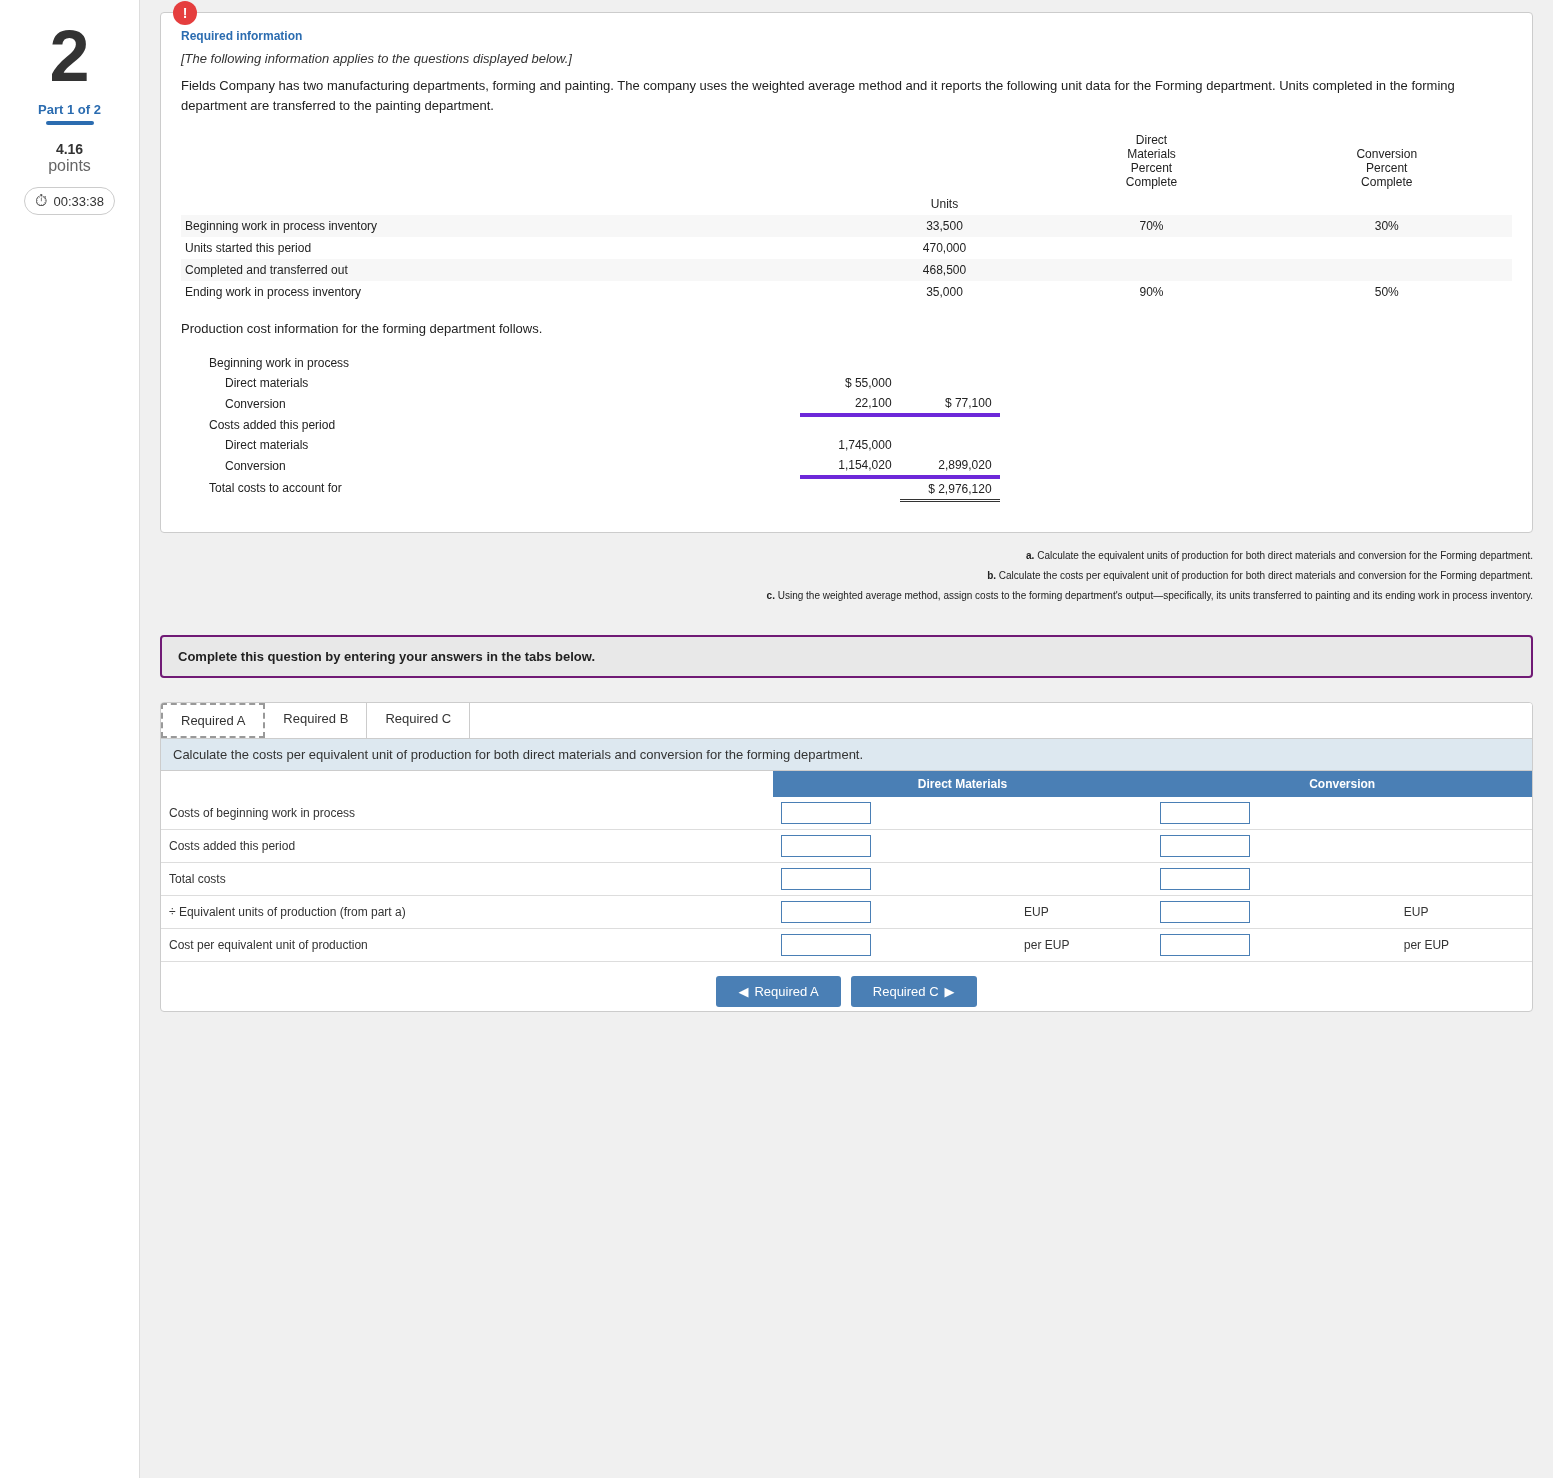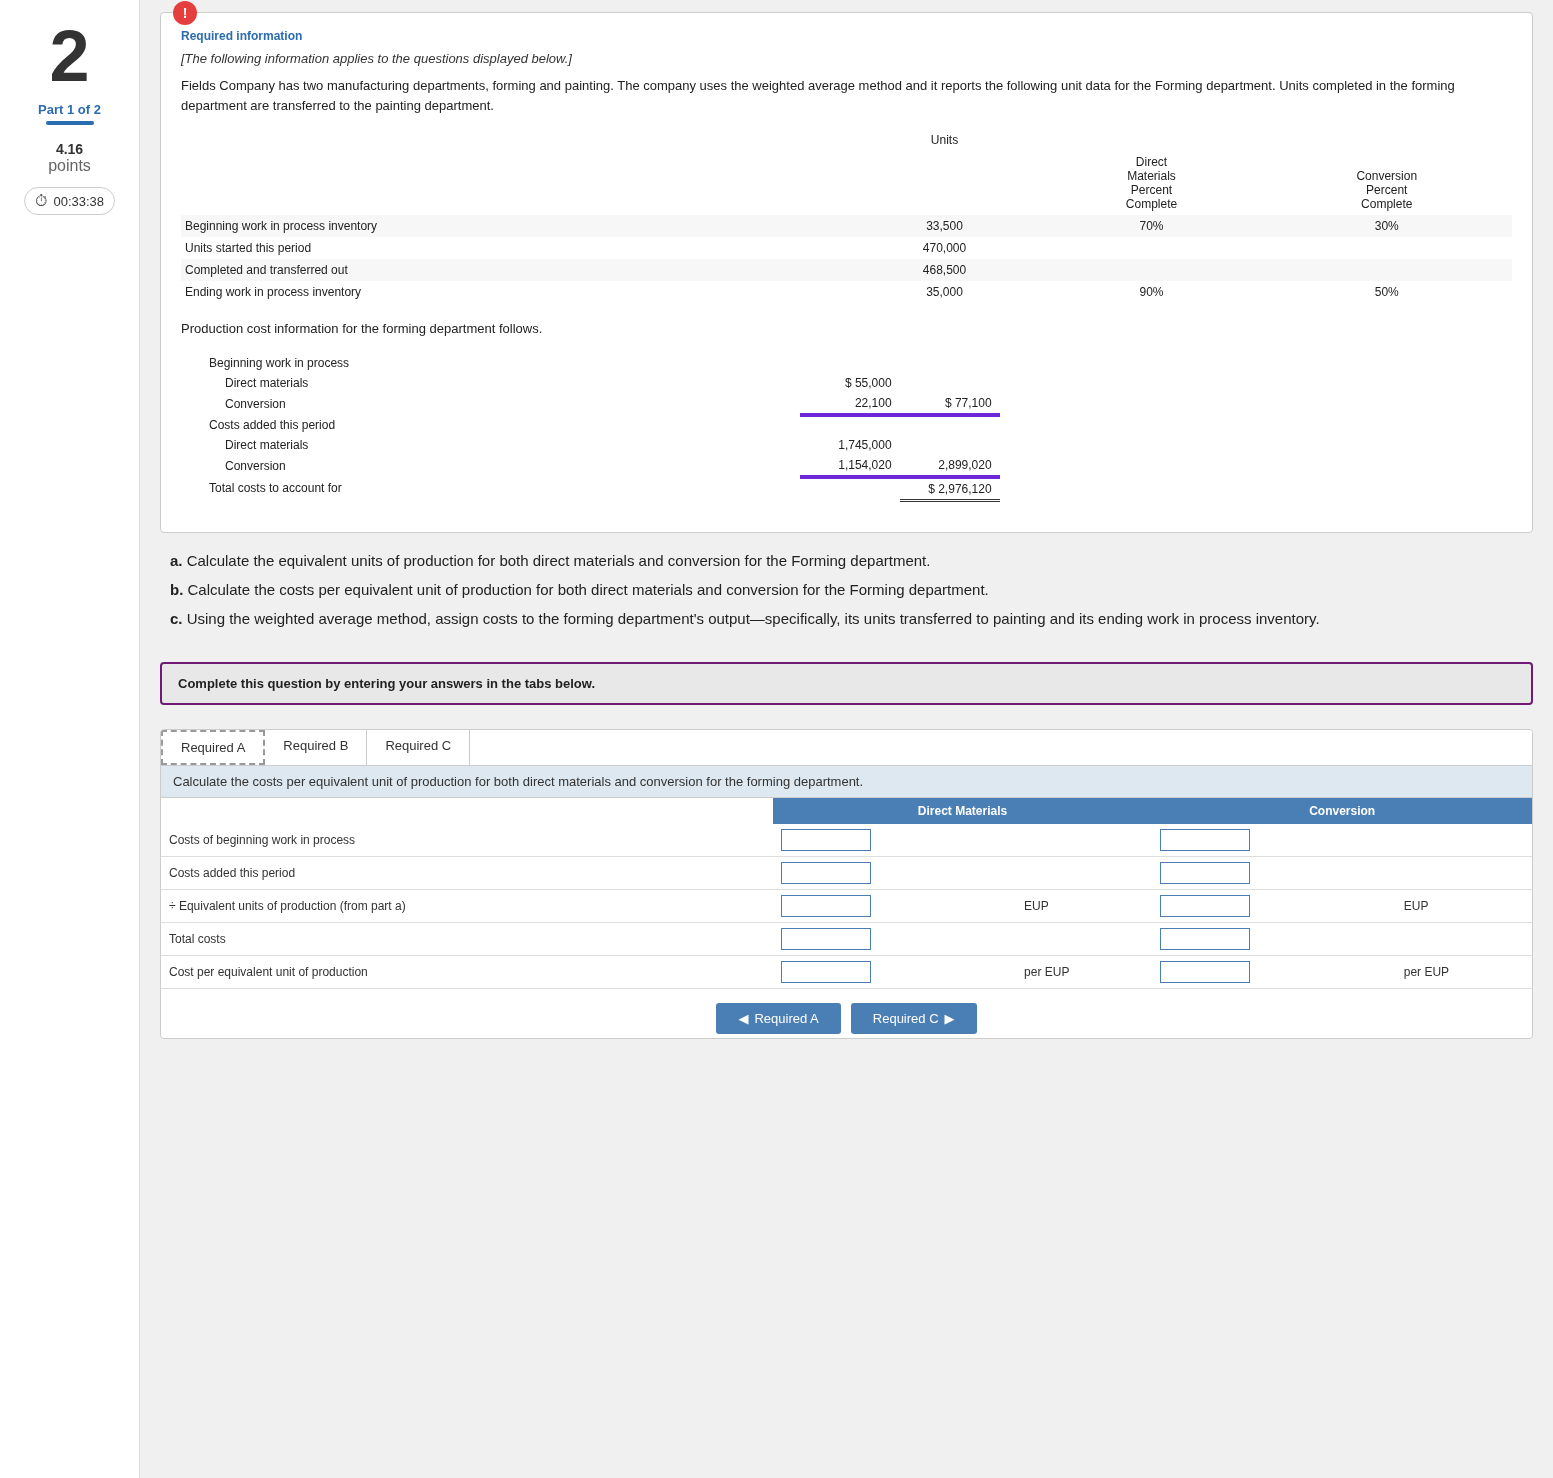--- a/index.html
+++ b/index.html
@@ -168,24 +168,25 @@
       width: 100px;
     }
     .cost-table .underline {
       border-bottom: 4px solid #6d28d9;
     }
     .cost-table .double-underline {
       border-bottom: 3px double #333;
     }
     
     .task-list {
-      font-size: 15px;
+      font-size: 10px;
       line-height: 1.8;
       margin-bottom: 14px;
       padding-left: 10px;
+      text-align: right;
     }
     .task-list .task-item {
       margin-bottom: 2px;
     }
     
     .complete-box {
       background: #e8e8e8;
       border: 2px solid #701a75;
       border-radius: 4px;
       padding: 12px 16px;
@@ -314,29 +315,29 @@
       <div class="alert-icon">!</div>
 
       <div class="required-info-title">Required information</div>
       <div class="italic-note">[The following information applies to the questions displayed below.]</div>
       <div class="description-text">Fields Company has two manufacturing departments, forming and painting. The company uses the weighted average method and it reports the following unit data for the Forming department. Units completed in the forming department are transferred to the painting department.</div>
 
       <table class="data-table">
         <thead>
           <tr>
             <th style="text-align:left;"></th>
+            <th></th>
+            <th style="text-align:center;">Direct<br>Materials<br>Percent<br>Complete</th>
+            <th style="text-align:center;">Conversion<br>Percent<br>Complete</th>
+          </tr>
+          <tr>
+            <th style="text-align:left;"></th>
             <th>Units</th>
             <th></th>
             <th></th>
-          </tr>
-          <tr>
-            <th style="text-align:left;"></th>
-            <th></th>
-            <th style="text-align:center;">Direct<br>Materials<br>Percent<br>Complete</th>
-            <th style="text-align:center;">Conversion<br>Percent<br>Complete</th>
           </tr>
         </thead>
         <tbody>
           <tr>
             <td>Beginning work in process inventory</td>
             <td>33,500</td>
             <td>70%</td>
             <td>30%</td>
           </tr>
           <tr>
@@ -461,48 +462,48 @@
             </td>
             <td></td>
             <td>
               <div class="answer-cell">
                 <input type="text" value="" style="">
               </div>
             </td>
             <td></td>
           </tr>
           <tr>
+            <td class="row-label">Total costs</td>
+            <td>
+              <div class="answer-cell">
+                <input type="text" value="" style="">
+              </div>
+            </td>
+            <td></td>
+            <td>
+              <div class="answer-cell">
+                <input type="text" value="" style="">
+              </div>
+            </td>
+            <td></td>
+          </tr>
+          <tr>
             <td class="row-label">÷ Equivalent units of production (from part a)</td>
             <td>
               <div class="answer-cell">
                 <input type="text" value="" style="">
               </div>
             </td>
             <td class="unit-label">EUP</td>
             <td>
               <div class="answer-cell">
                 <input type="text" value="" style="">
               </div>
             </td>
             <td class="unit-label">EUP</td>
-          </tr>
-          <tr>
-            <td class="row-label">Total costs</td>
-            <td>
-              <div class="answer-cell">
-                <input type="text" value="" style="">
-              </div>
-            </td>
-            <td></td>
-            <td>
-              <div class="answer-cell">
-                <input type="text" value="" style="">
-              </div>
-            </td>
-            <td></td>
           </tr>
           <tr>
             <td class="row-label">Cost per equivalent unit of production</td>
             <td>
               <div class="answer-cell">
                 <input type="text" value="" style="">
               </div>
             </td>
             <td class="unit-label">per EUP</td>
             <td>

